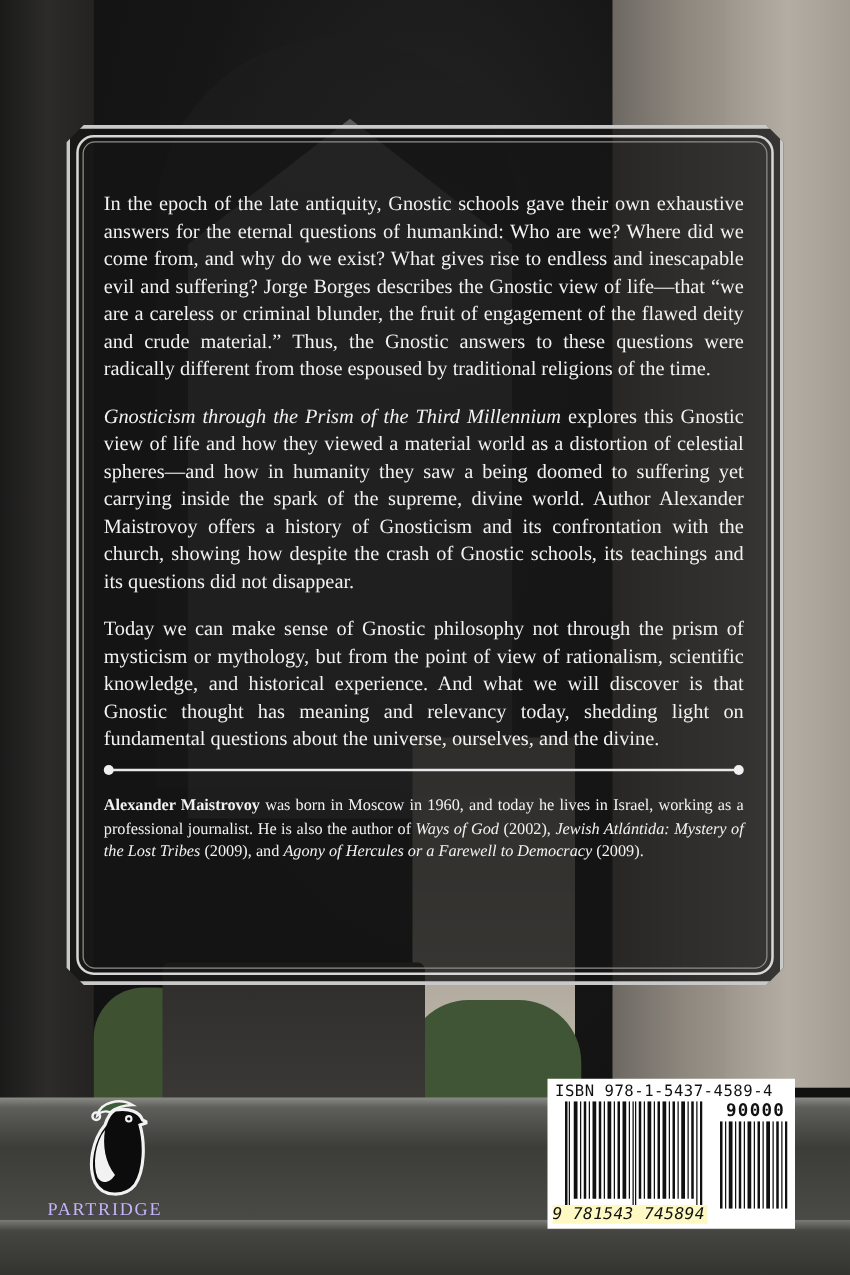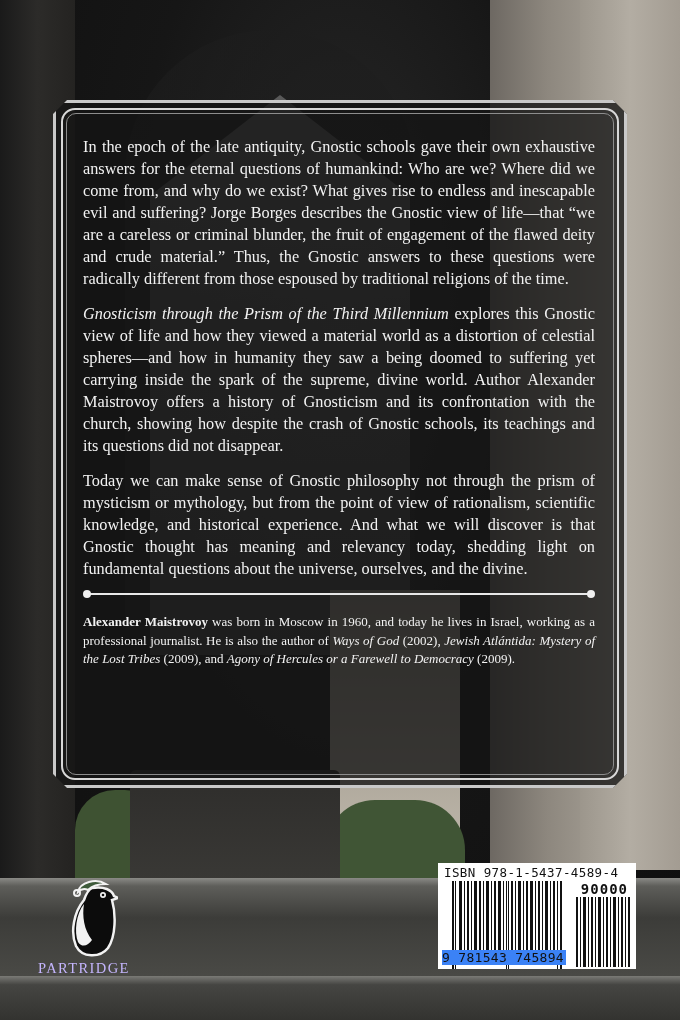--- a/index.html
+++ b/index.html
@@ -33,42 +33,42 @@
   .frame { position:absolute; left:53px; top:100px; width:574px; height:688px; }
   .frame-outer { position:absolute; inset:0; background:rgba(20,20,20,0.78);
     border:3px solid #c9c9c9;
     clip-path: polygon(14px 0, calc(100% - 14px) 0, 100% 14px, 100% calc(100% - 14px), calc(100% - 14px) 100%, 14px 100%, 0 calc(100% - 14px), 0 14px); }
   .frame-inner { position:absolute; left:8px; top:8px; right:8px; bottom:8px;
     border:2px solid #d8d8d8; border-radius:14px; }
   .frame-inner2 { position:absolute; left:13px; top:13px; right:13px; bottom:13px;
     border:1px solid #8d8d8d; border-radius:10px; }
 
   .content { position:absolute; left:30px; top:36px; width:512px; color:#f2f2f2; }
-  .content p { margin:0 0 13px 0; font-size:16.3px; line-height:22px; text-align:justify; }
+  .content p { margin:16px 0 13px 0; font-size:16.3px; line-height:22px; text-align:justify; }
   .content p.bio { font-size:13px; line-height:18.5px; margin-top:0;font-family:Liberation Serif, serif; }
   .content em { font-style:italic; }
   .content strong { font-weight:bold; }
 
   .divider { position:relative; height:2px; background:#e8e8e8; margin:6px 4px 18px 4px; }
   .divider .dot { position:absolute; top:-3px; width:8px; height:8px; border-radius:50%; background:#f0f0f0; }
   .divider .dot.l { left:-4px; }
   .divider .dot.r { right:-4px; }
 
   
   .logo { position:absolute; left:38px; top:878px; width:110px; }
   .logo svg { display:block; margin-left:32px; }
   .logo-label { color:#c4b5fd; font-size:14.5px; letter-spacing:1.4px; margin-top:2px; }
 
   
-  .barcode { position:absolute; left:438px; top:863px; width:198px; height:106px; background:#ffffff; }
+  .barcode { position:absolute; left:438px; top:863px; width:198px; height:120px; background:#ffffff; }
   .isbn-text { position:absolute; left:6px; top:2px; font-family:"DejaVu Sans Mono","Liberation Mono",monospace; font-size:12.5px; color:#111; letter-spacing:0.4px; white-space:nowrap; }
   .price-text { position:absolute; right:8px; top:18px; font-family:"DejaVu Sans Mono","Liberation Mono",monospace; font-size:14px; color:#111; letter-spacing:1px;font-weight:bold; }
   .bars-main { position:absolute; left:14px; top:18px; width:110px; height:88px; }
   .bars-addon { position:absolute; left:138px; top:34px; width:54px; height:70px; }
-  .ean-text { position:absolute; left:4px; bottom:4px; font-family:"DejaVu Sans Mono","Liberation Mono",monospace; font-size:13px; color:#111; letter-spacing:0.3px; white-space:nowrap; background:#3b82f6; padding-right:2px; }
+  .ean-text { position:absolute; left:4px; bottom:4px; font-family:"DejaVu Sans Mono","Liberation Mono",monospace; font-size:13px; color:#111; letter-spacing:0.3px; white-space:nowrap; background:#fef9c3; padding-right:2px;font-style:italic; }
 </style>
 </head>
 <body>
 
 <div class="bg">
   <div class="bg-dark"></div>
   <div class="bg-arch"></div>
   <div class="bg-arch-light"></div>
   <div class="bg-pillar-left"></div>
   <div class="bg-pillar-right"></div>

